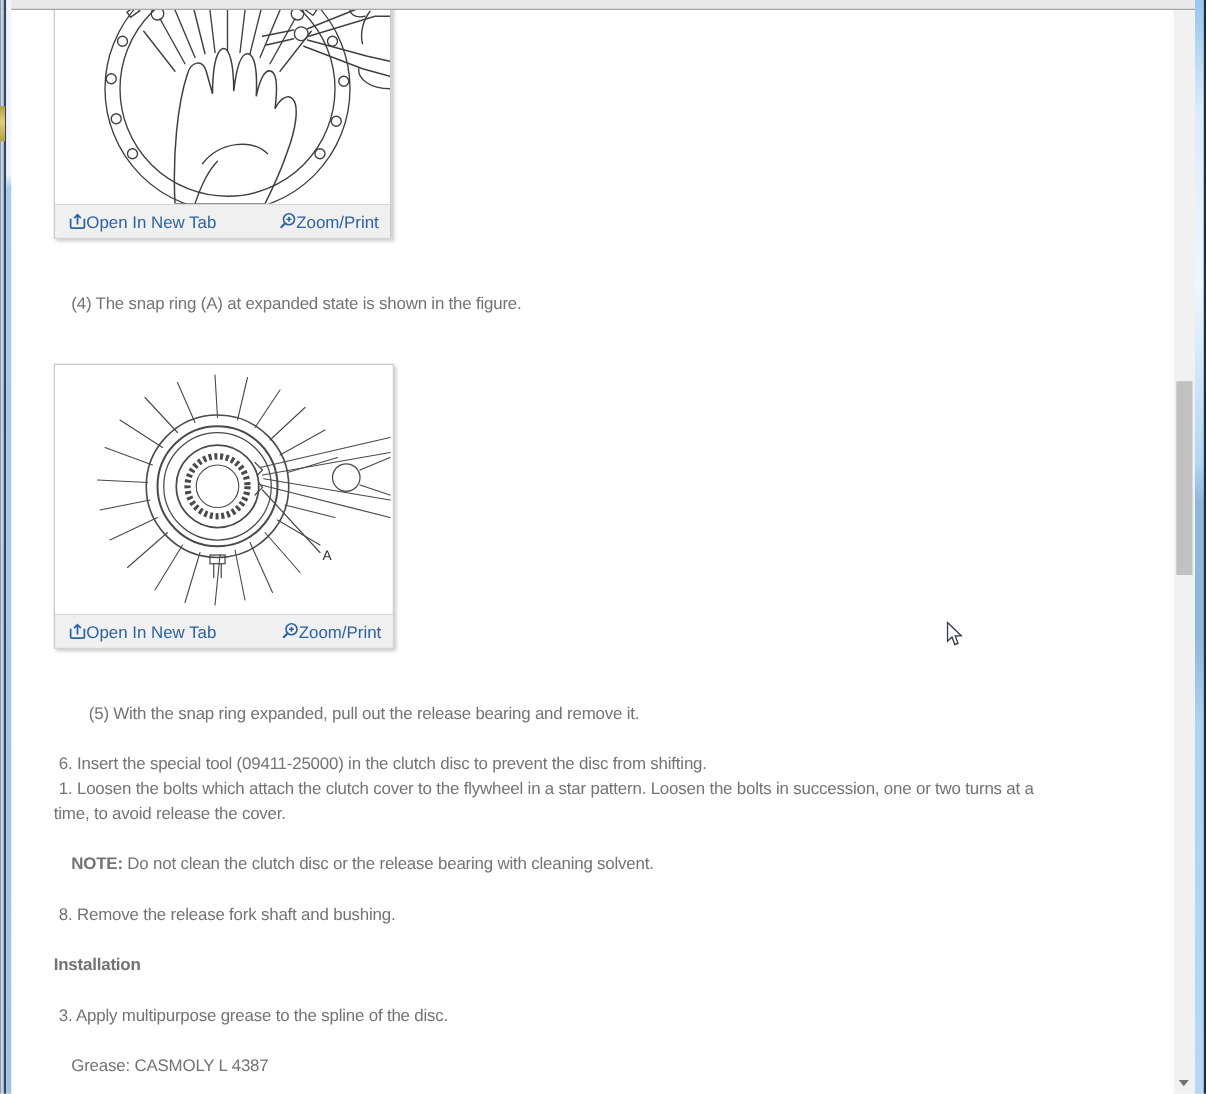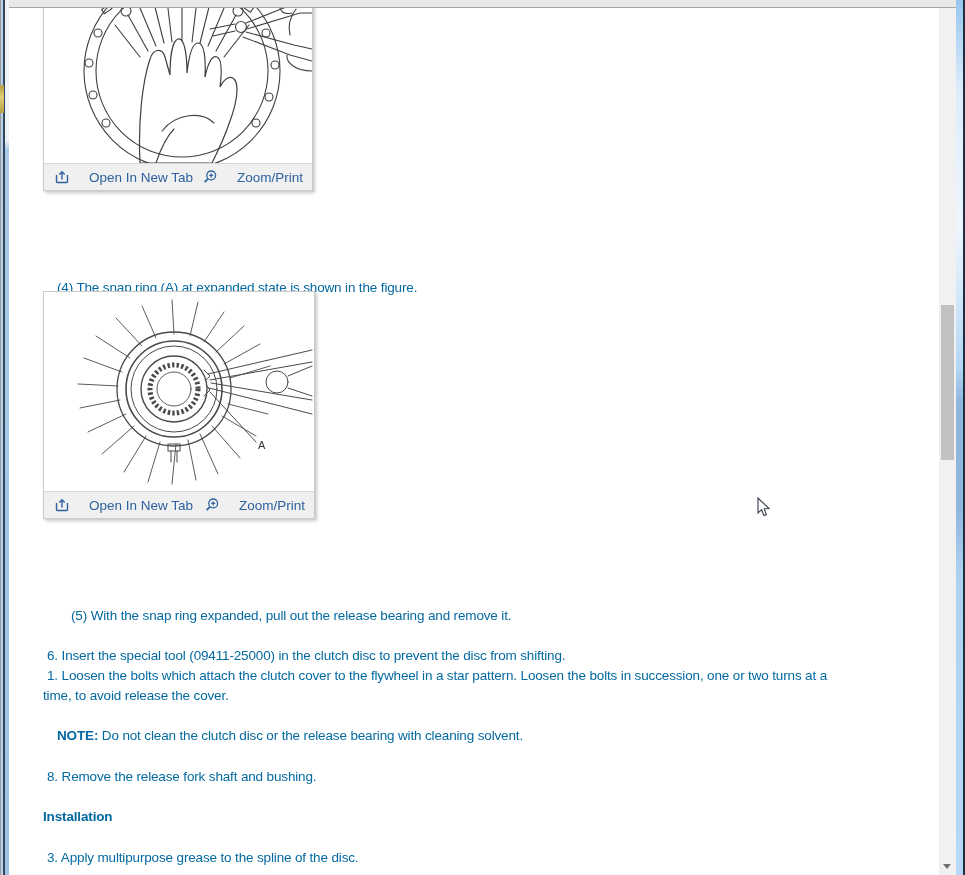--- a/index.html
+++ b/index.html
@@ -34,25 +34,25 @@
   
   .figure-card{
     position:absolute;background:#fff;border:1px solid #c9c9c9;
     box-shadow:2px 2px 3px rgba(0,0,0,0.22);z-index:1;
   }
   .figure-card .img-area{background:#fff;overflow:hidden;position:relative;}
   .figure-card .card-footer{
     height:26px;background:#f0f0f0;border-top:1px solid #d6d6d6;
     display:flex;align-items:center;justify-content:space-between;padding:0 9px 0 11px;
   }
-  .fig-link{display:flex;align-items:center;gap:20px;color:#2d629f;font-size:13.5px;cursor:pointer;text-decoration:none;}
+  .fig-link{display:flex;align-items:center;gap:0;color:#2d629f;font-size:13.5px;cursor:pointer;text-decoration:none;}
   .fig-link svg{display:block;}
   .fig-annotation{position:absolute;font-size:11px;color:#333;}
   
-  .para{position:absolute;font-size:13.5px;line-height:20px;white-space:nowrap;color:#0369a1;letter-spacing:-0.15px;margin-top:45px;}
+  .para{position:absolute;font-size:13.5px;line-height:20px;white-space:nowrap;color:#737373;letter-spacing:-0.15px;}
   .bold{font-weight:bold;}
   
   .mouse-cursor{position:absolute;left:757px;top:497px;z-index:9;}
 </style>
 </head>
 <body>
 
 <div class="top-bar"></div>
 <div class="left-edge-line"></div>
 <div class="left-edge-blue"></div>

